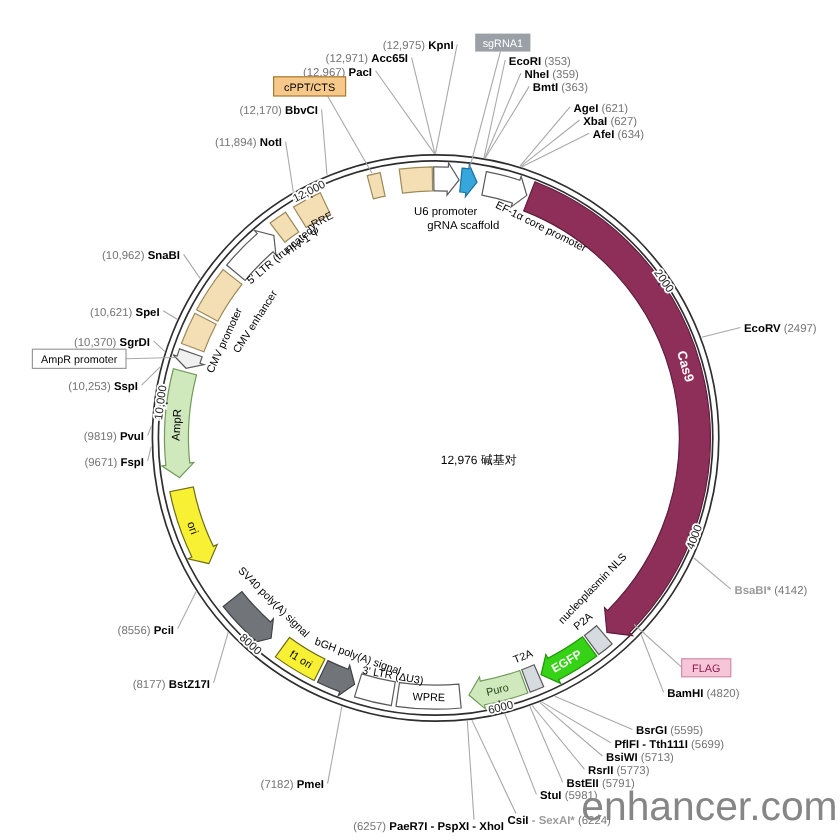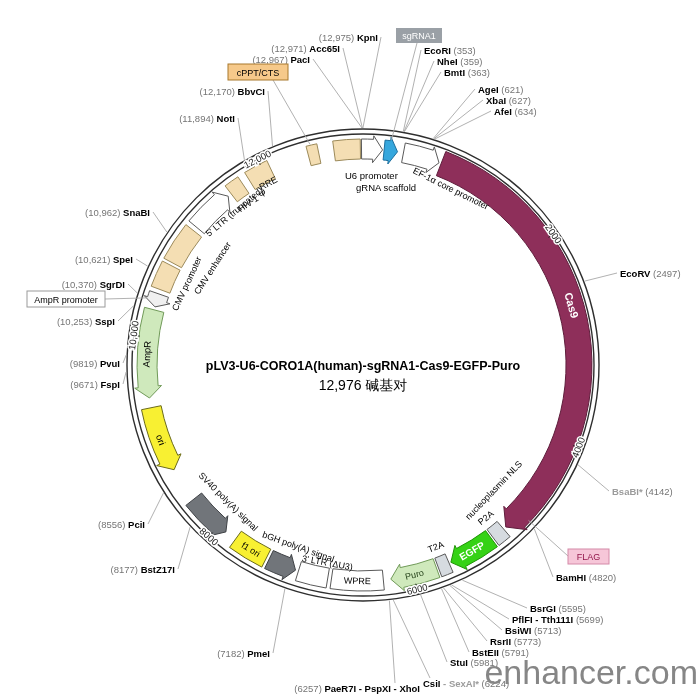--- a/index.html
+++ b/index.html
@@ -1,21 +1,21 @@
 <!DOCTYPE html>
 <html><head>
 <meta charset="utf-8">
 <style>
   html,body{margin:0;padding:0;background:#ffffff;}
   .canvas{position:relative;width:700px;height:700px;background:#ffffff;font-family:"Liberation Sans",sans-serif;overflow:hidden;}
   .canvas svg{position:absolute;left:0;top:0;}
   svg text{font-family:"Liberation Sans",sans-serif;}
   .overlay{position:absolute;white-space:nowrap;}
   .title{font-weight:bold;font-size:12.5px;color:#000;transform:translateX(-50%);}
-  .subtitle{font-size:14px;color:#000;transform:translateX(-50%);}
+  .subtitle{font-size:10px;color:#000;transform:translateX(-50%);margin-left:36px;}
   .watermark{font-size:34px;color:#868686;}
 </style>
 </head>
 <body>
 
 <div class="canvas">
   <svg id="map" width="700" height="700" viewBox="0 0 700 700">
       <circle cx="363" cy="365" r="236" fill="none" stroke="#2e2e2e" stroke-width="1.4"></circle>
       <circle cx="363" cy="365" r="231" fill="none" stroke="#2e2e2e" stroke-width="1.4"></circle>
       <path d="M332.7 141.0 A226 226 0 0 1 360.2 139.0 L360.5 159.0 A206 206 0 0 0 335.4 160.9 Z" fill="#f4deb3" stroke="#9c8a5a" stroke-width="1"></path>
@@ -142,16 +142,15 @@
       <path d="M273 80 L310.0 144.3" stroke="#a8a8a8" stroke-width="0.9" fill="none"></path>
       <rect x="228" y="64" width="60" height="16" fill="#f6c98a" stroke="#a8782d" stroke-width="1"></rect>
       <text x="258" y="72" dy="3.5" text-anchor="middle" font-size="9" fill="#000000">cPPT/CTS</text>
       <path d="M568 556 L528.5 520.4" stroke="#a8a8a8" stroke-width="0.9" fill="none"></path>
       <rect x="568" y="549" width="41" height="15" fill="#f6c6d8" stroke="#d48aa8" stroke-width="1"></rect>
       <text x="588.5" y="556.5" dy="3.5" text-anchor="middle" font-size="9" fill="#92174c">FLAG</text>
       <path d="M105 299 L146.2 297.9" stroke="#a8a8a8" stroke-width="0.9" fill="none"></path>
       <rect x="27" y="291" width="78" height="16" fill="#ffffff" stroke="#9a9a9a" stroke-width="1"></rect>
       <text x="66" y="299" dy="3.5" text-anchor="middle" font-size="9" fill="#000000">AmpR promoter</text>
     </svg>
-  <div class="overlay title" style="left:363px;top:359px;">pLV3-U6-CORO1A(human)-sgRNA1-Cas9-EGFP-Puro</div>
   <div class="overlay subtitle" style="left:363px;top:377px;">12,976 碱基对</div>
   <div class="overlay watermark" style="right:2px;bottom:8px;">enhancer.com</div>
 </div>
 
 </body></html>

